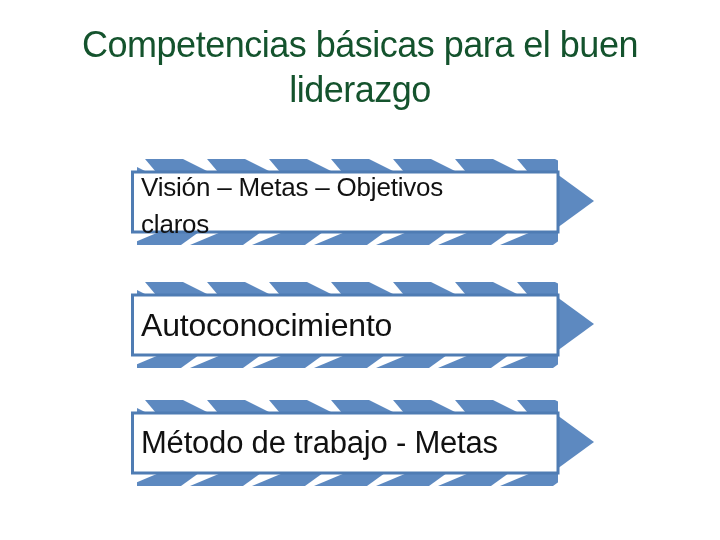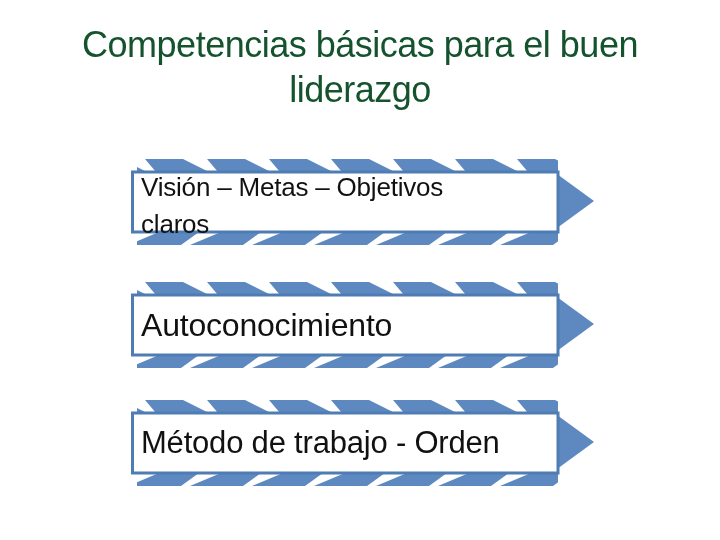--- a/index.html
+++ b/index.html
@@ -112,16 +112,16 @@
 
   <div class="arrow" style="top:400px;">
     <svg width="470" height="86" viewBox="0 0 470 86">
       <rect x="6" y="0" width="421" height="13" fill="#5d89c0"></rect>
       <rect x="6" y="0" width="421" height="13" fill="url(#notch-top)"></rect>
       <rect x="6" y="73" width="421" height="13" fill="#5d89c0"></rect>
       <rect x="6" y="73" width="421" height="13" fill="url(#notch-bottom)"></rect>
       <polygon points="426,15 463,42 426,69" fill="#5d89c0"></polygon>
       <rect x="1.5" y="13" width="425.5" height="60" fill="#ffffff" stroke-width="3" stroke="#4f7cb3"></rect>
     </svg>
-    <div class="label label-center label-size3">Método de trabajo - Orden</div>
+    <div class="label label-center label-size3">Método de trabajo - Metas</div>
   </div>
 
 </div>
 
 </body></html>

